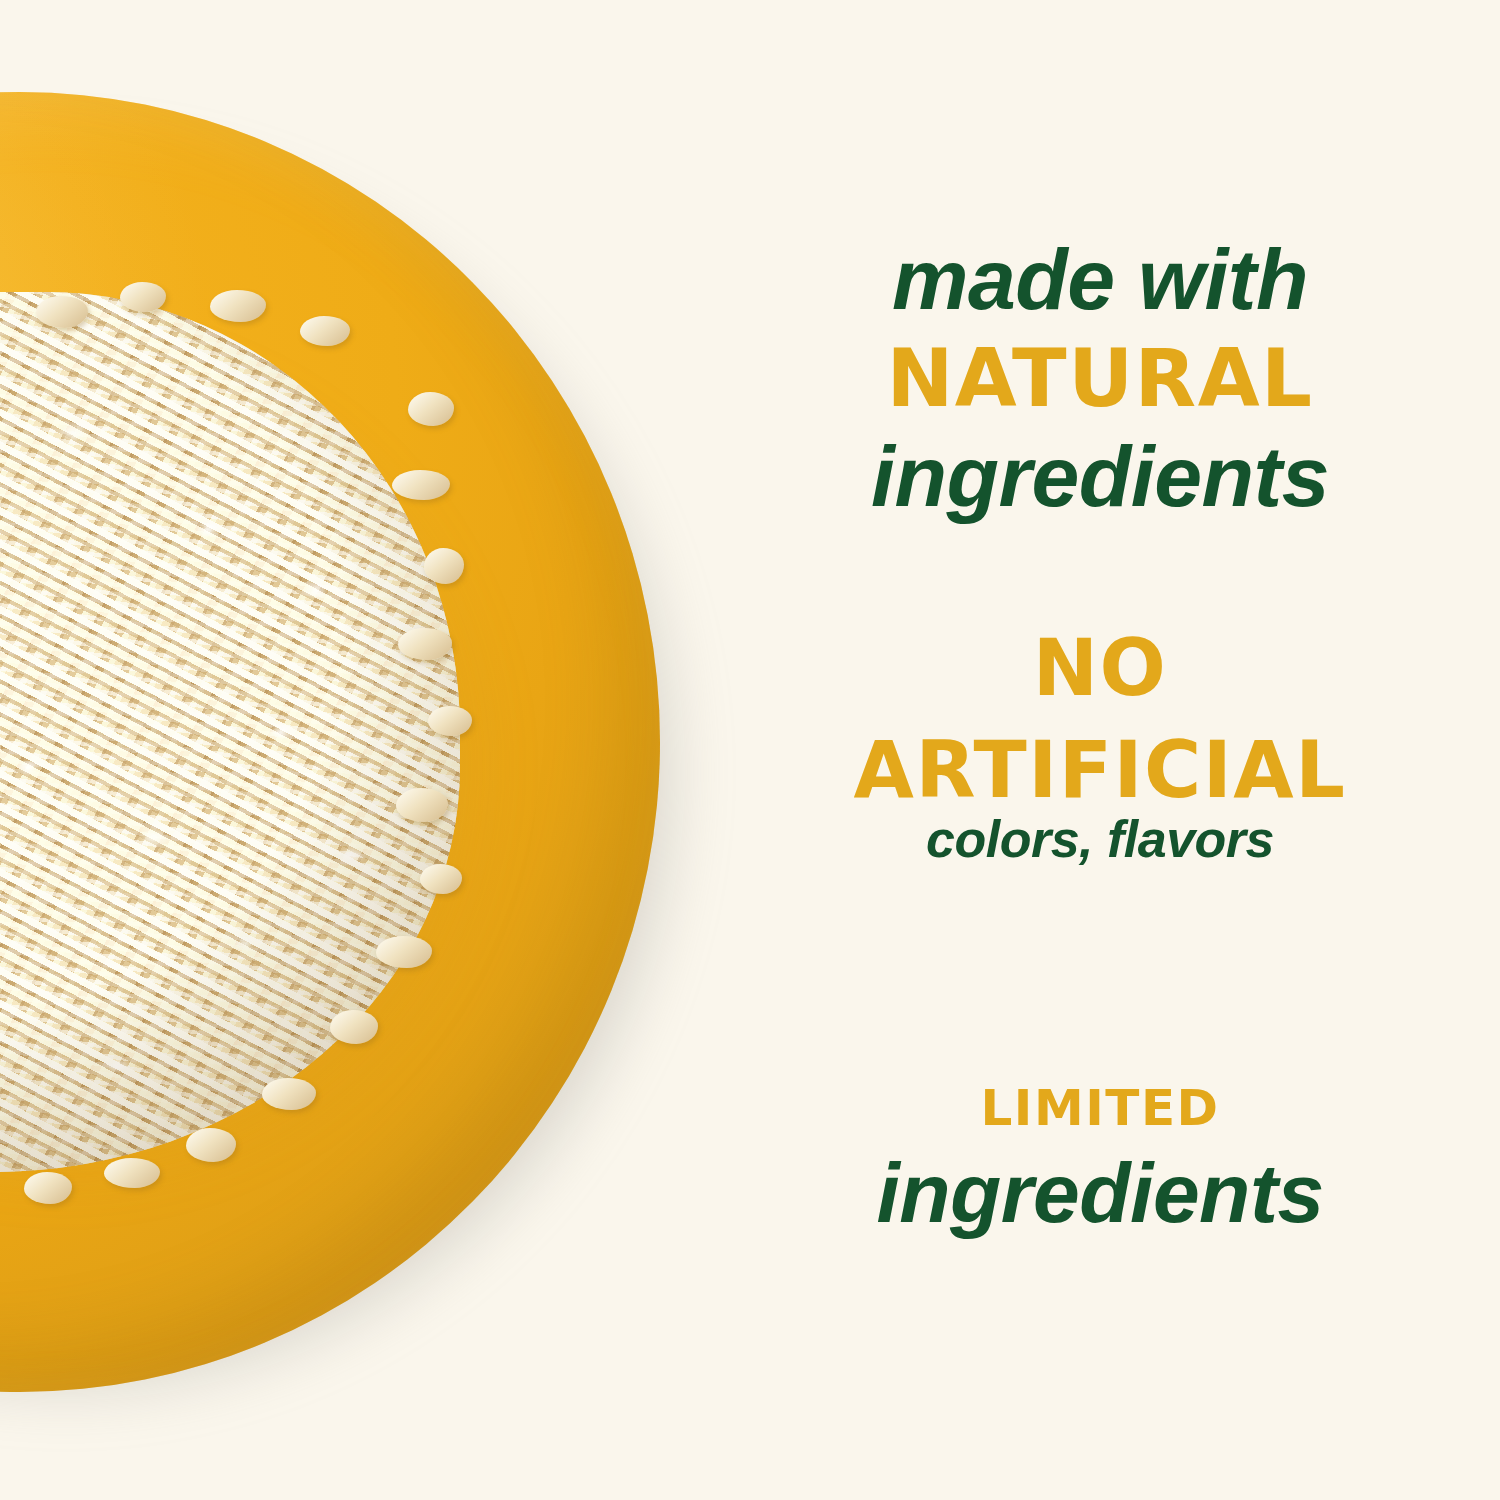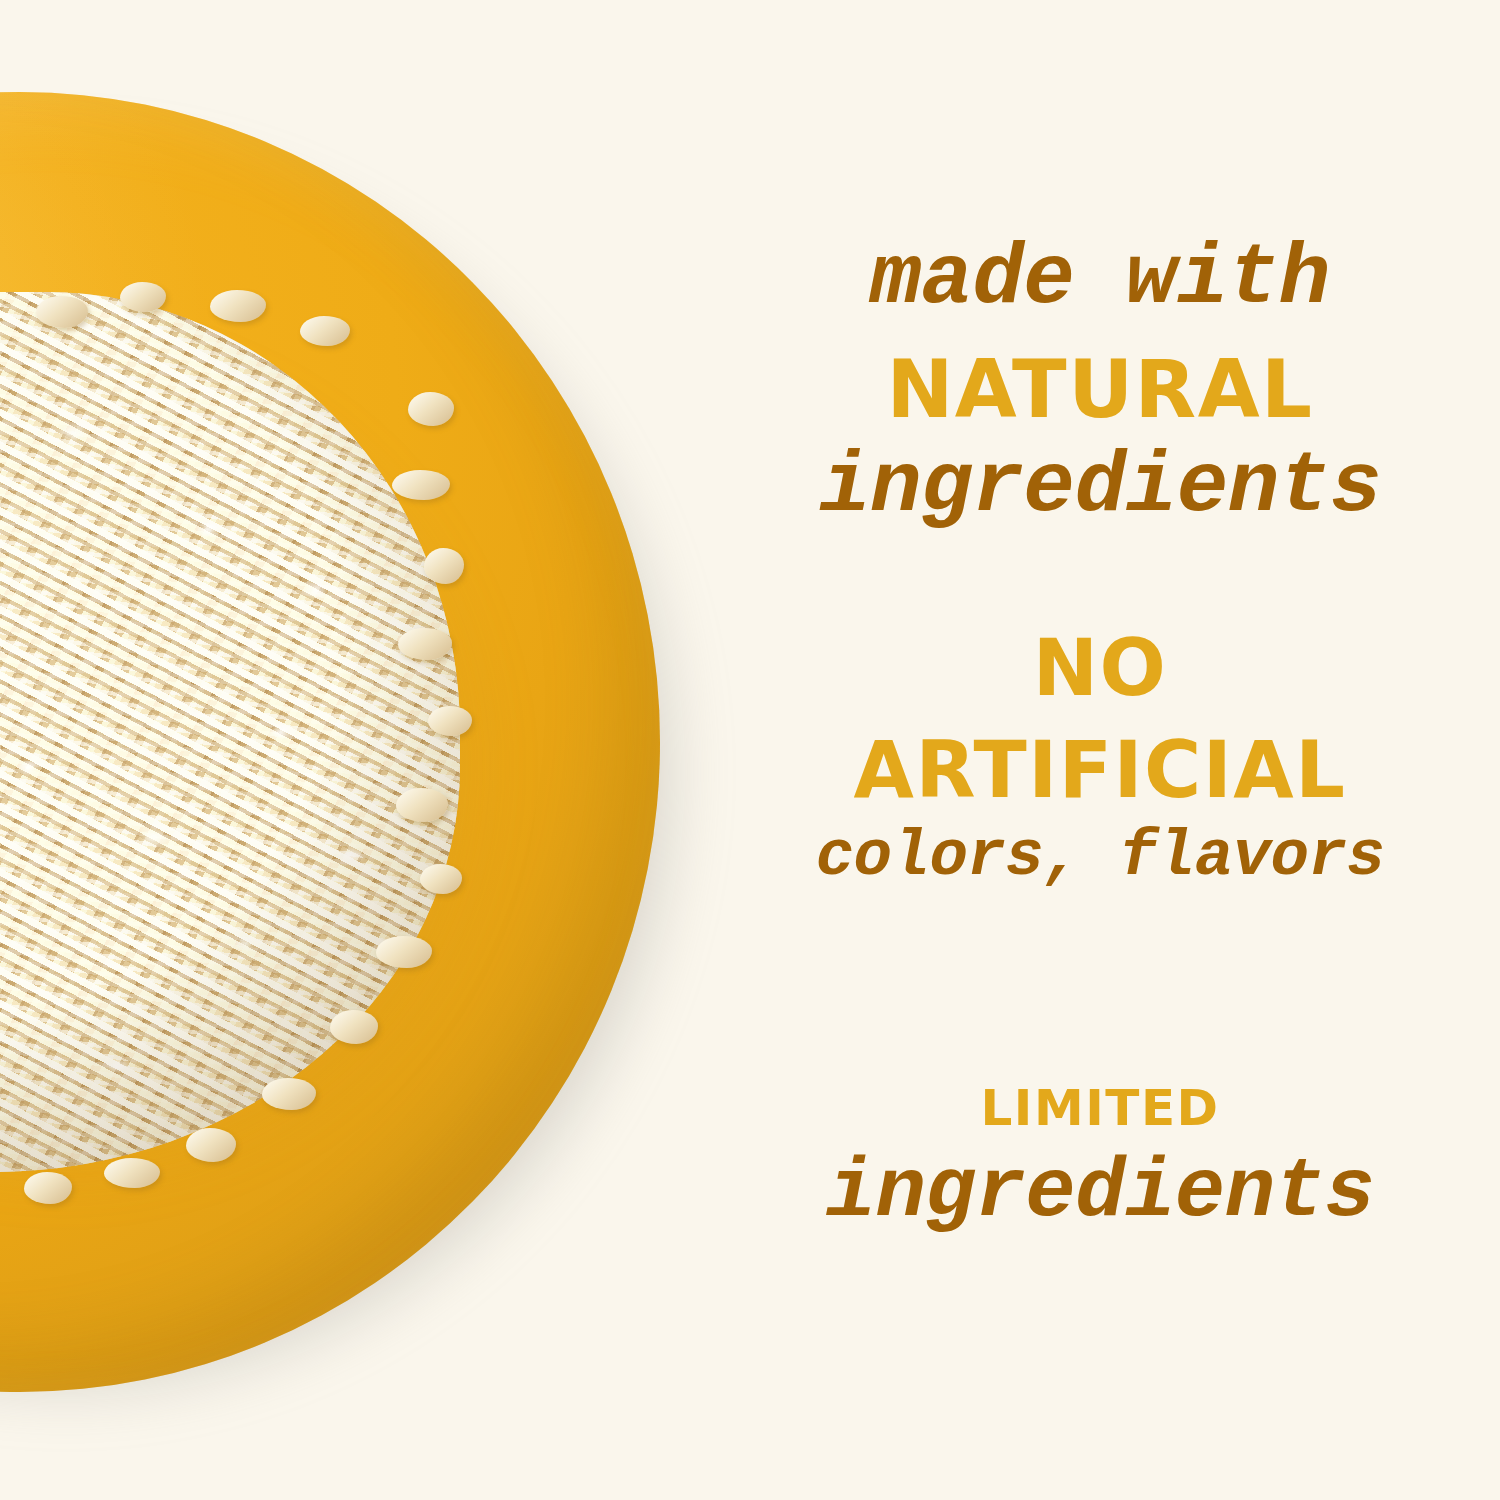--- a/index.html
+++ b/index.html
@@ -202,50 +202,50 @@
     height: 1500px;
   }
 
   .block {
     position: absolute;
     width: 800px;
     text-align: center;
   }
 
   .script {
-    font-family: Liberation Mono, monospace;
+    font-family: Liberation Sans, sans-serif;
     font-style: italic;
     font-weight: 700;
-    color: #a16207;
+    color: #14532d;
     letter-spacing: -0.5px;
     line-height: 1.0;
     white-space: nowrap;
   }
 
   .caps {
     font-family: "DejaVu Sans", sans-serif;
     font-weight: 700;
     color: #E3A81B;
     letter-spacing: 1.5px;
     line-height: 1.0;
     white-space: nowrap;
     margin-top: 15px;
   }
 
   
   #block-natural { top: 236px; }
   #block-natural .l1 { font-size: 86px; }
-  #block-natural .l2 { font-size: 80px; margin-top: 28px; }
+  #block-natural .l2 { font-size: 80px; margin-top: 17px; }
   #block-natural .l3 { font-size: 86px; margin-top: 14px; }
 
   
   #block-artificial { top: 614px; }
   #block-artificial .l1 { font-size: 78px; }
   #block-artificial .l2 { font-size: 78px; margin-top: 24px; }
-  #block-artificial .l3 { font-size: 64px; margin-top: 16px; }
+  #block-artificial .l3 { font-size: 52px; margin-top: 4px; }
   #block-artificial .l4 { font-size: 80px; margin-top: 8px; }
 
   
   #block-limited { top: 1068px; }
   #block-limited .l1 { font-size: 50px; }
   #block-limited .l2 { font-size: 84px; margin-top: 18px; }
 </style>
 </head>
 <body>
 

